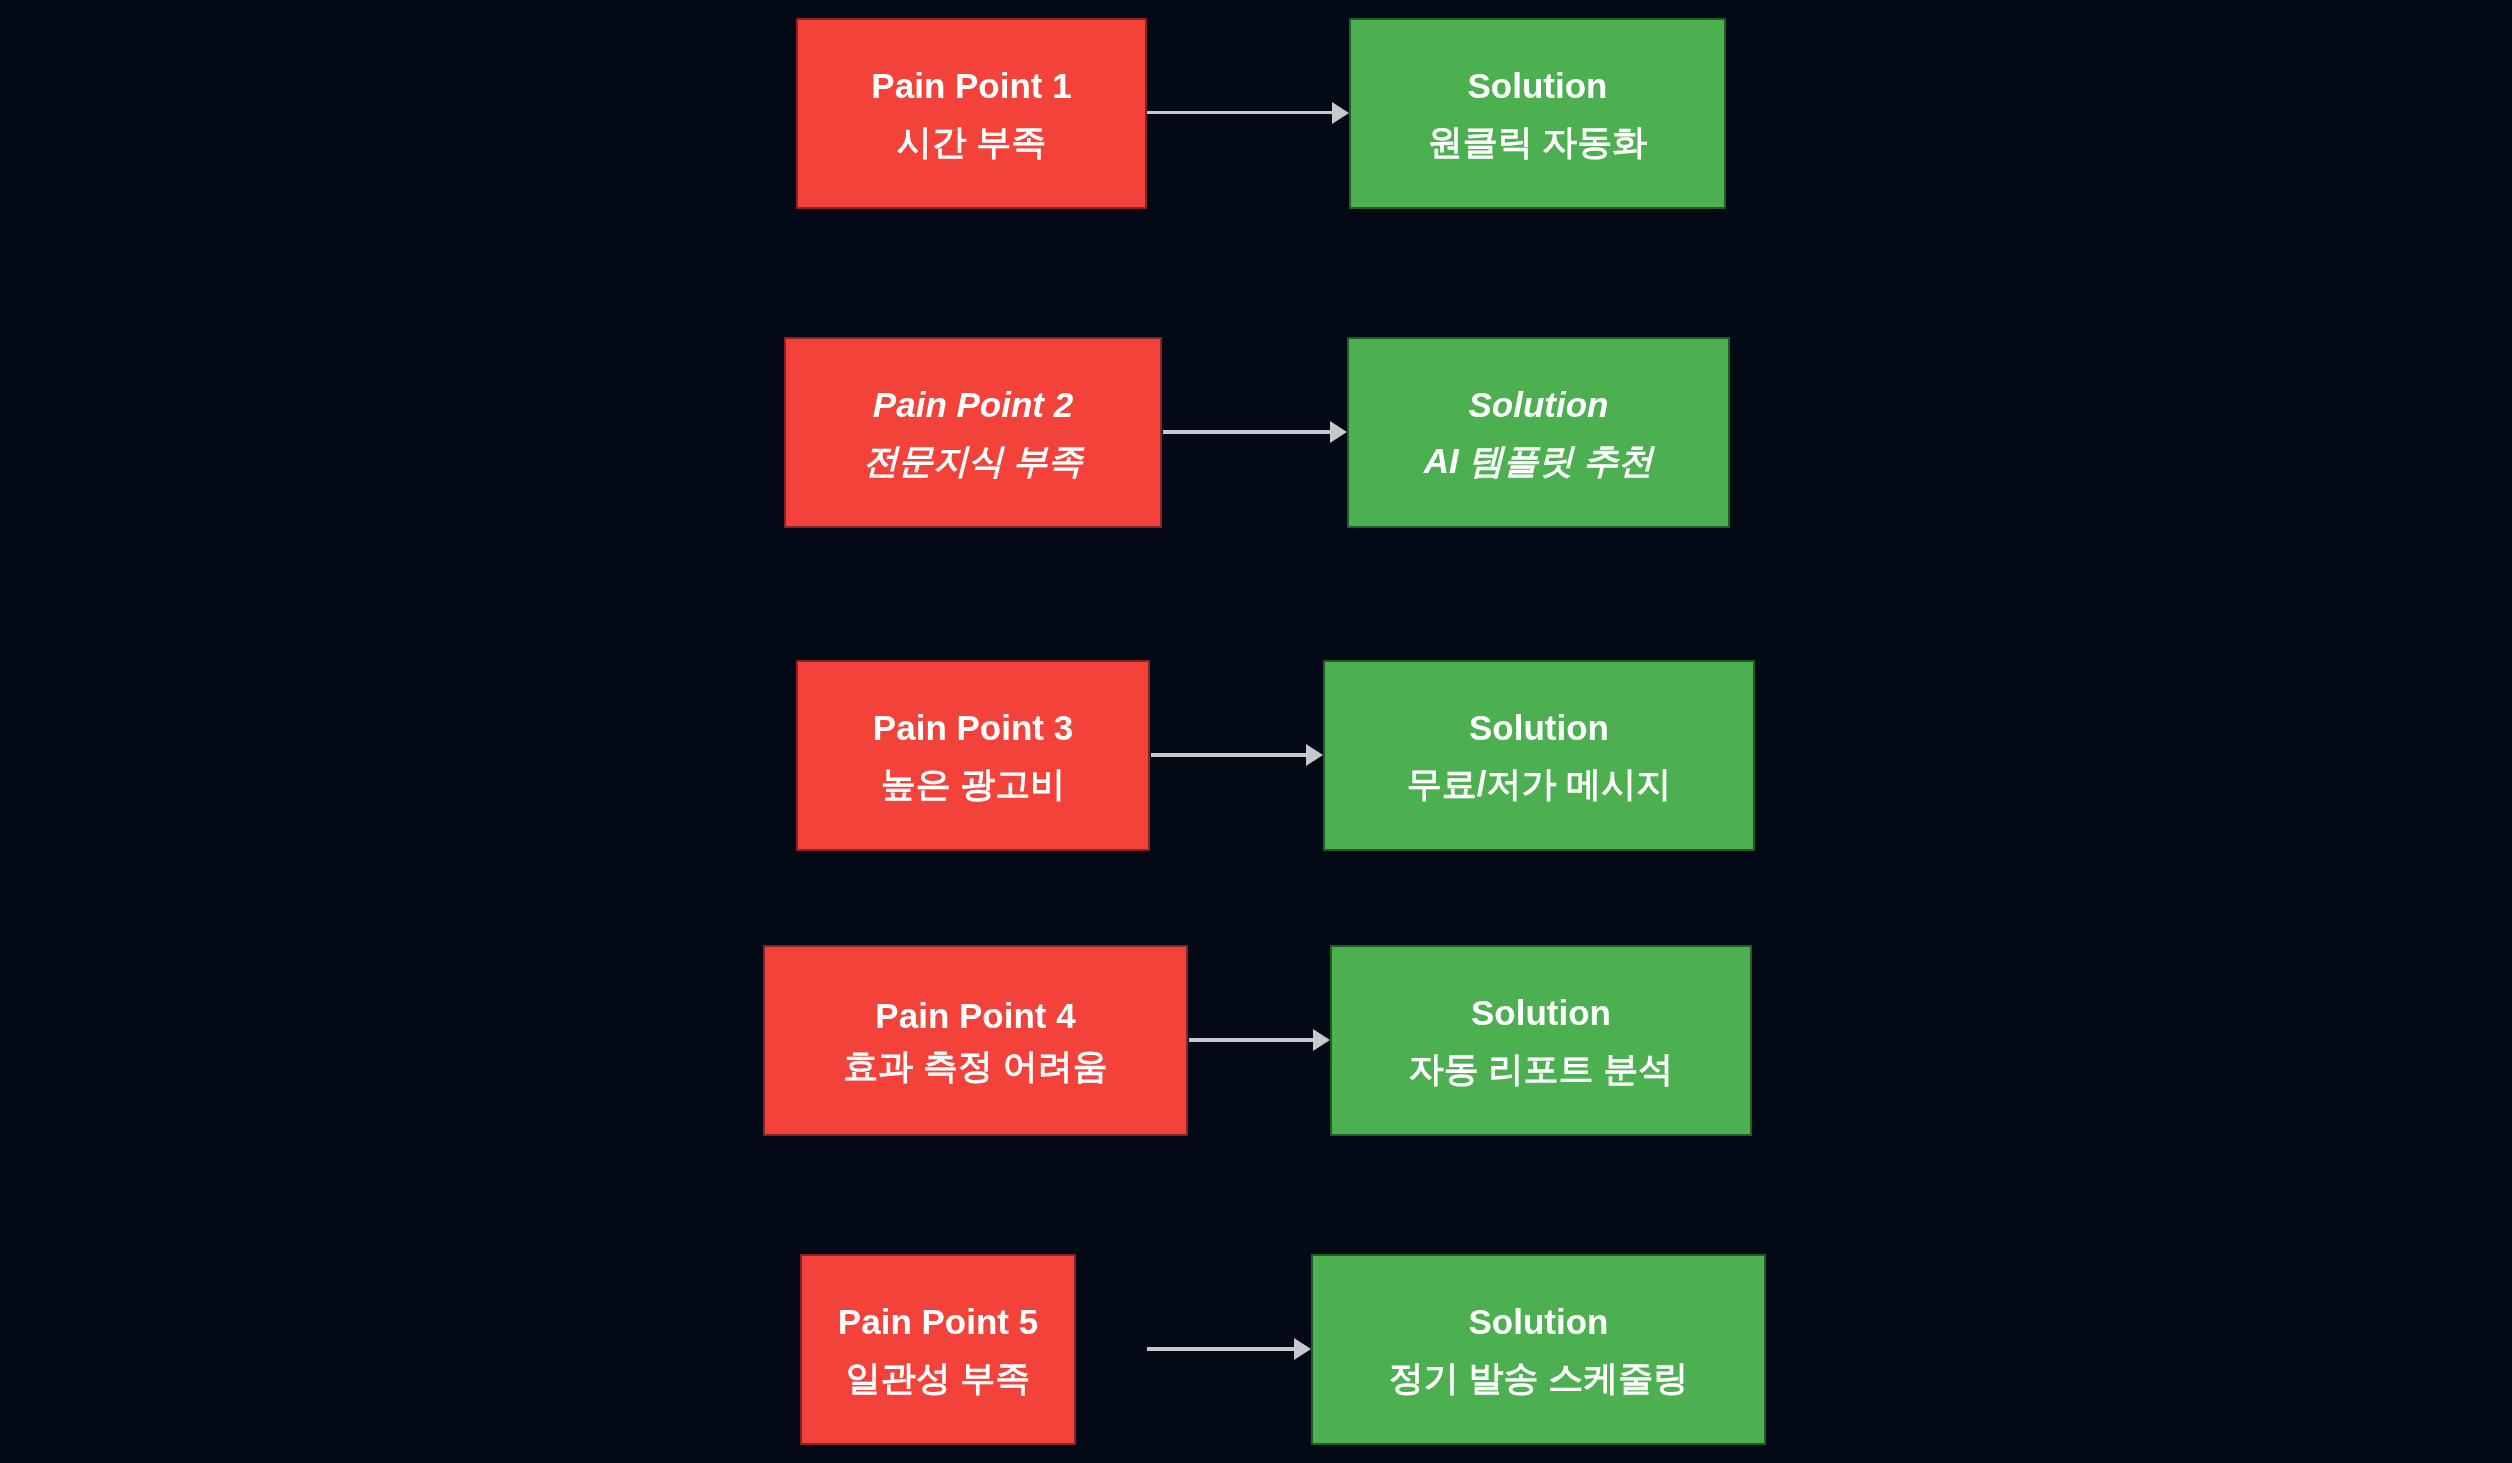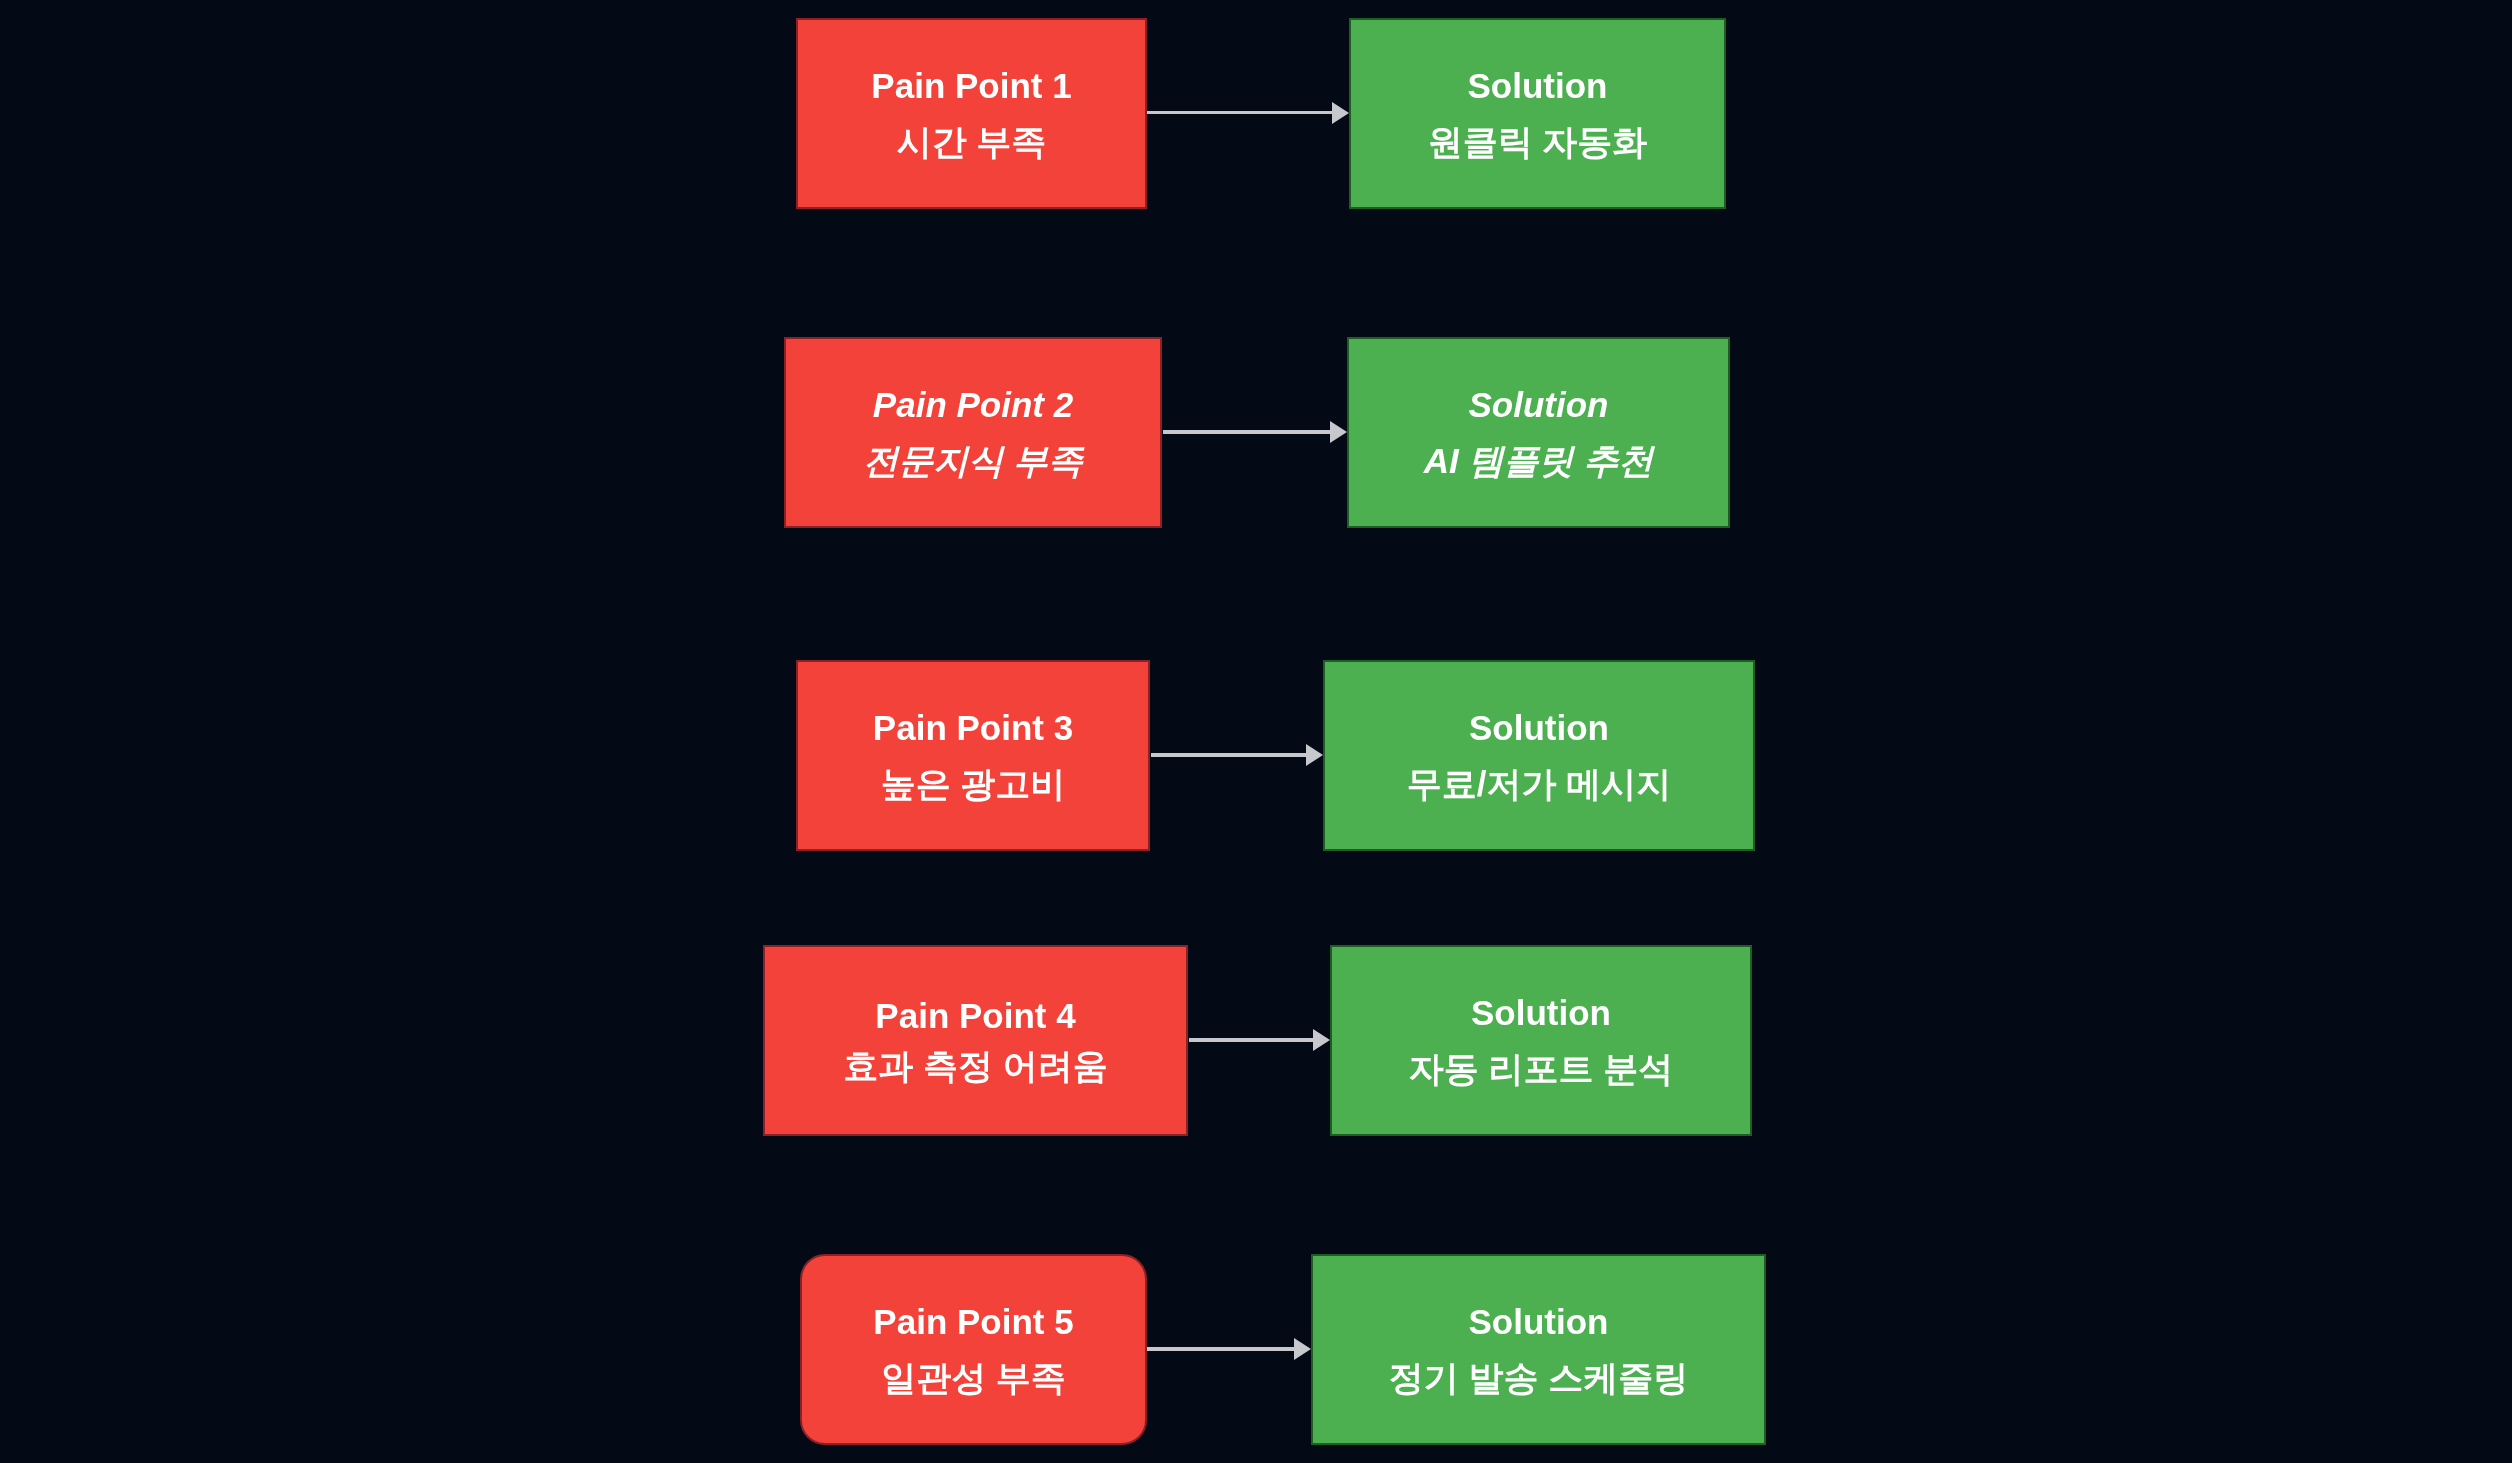--- a/index.html
+++ b/index.html
@@ -112,21 +112,21 @@
       <div class="arrow-line"></div>
       <div class="arrow-head"></div>
     </div>
     <div class="box solution" style="left:1330px; width:422px;">
       <span>Solution</span>
       <span>자동 리포트 분석</span>
     </div>
   </div>
 
   <div class="row" style="top:1254px;">
-    <div class="box pain" style="left:800px; width:347px;border-radius:25px;">
+    <div class="box pain" style="left:800px; width:276px;">
       <span>Pain Point 5</span>
       <span>일관성 부족</span>
     </div>
     <div class="arrow" style="left:1147px; width:164px;">
       <div class="arrow-line"></div>
       <div class="arrow-head"></div>
     </div>
     <div class="box solution" style="left:1311px; width:455px;">
       <span>Solution</span>
       <span>정기 발송 스케줄링</span>

